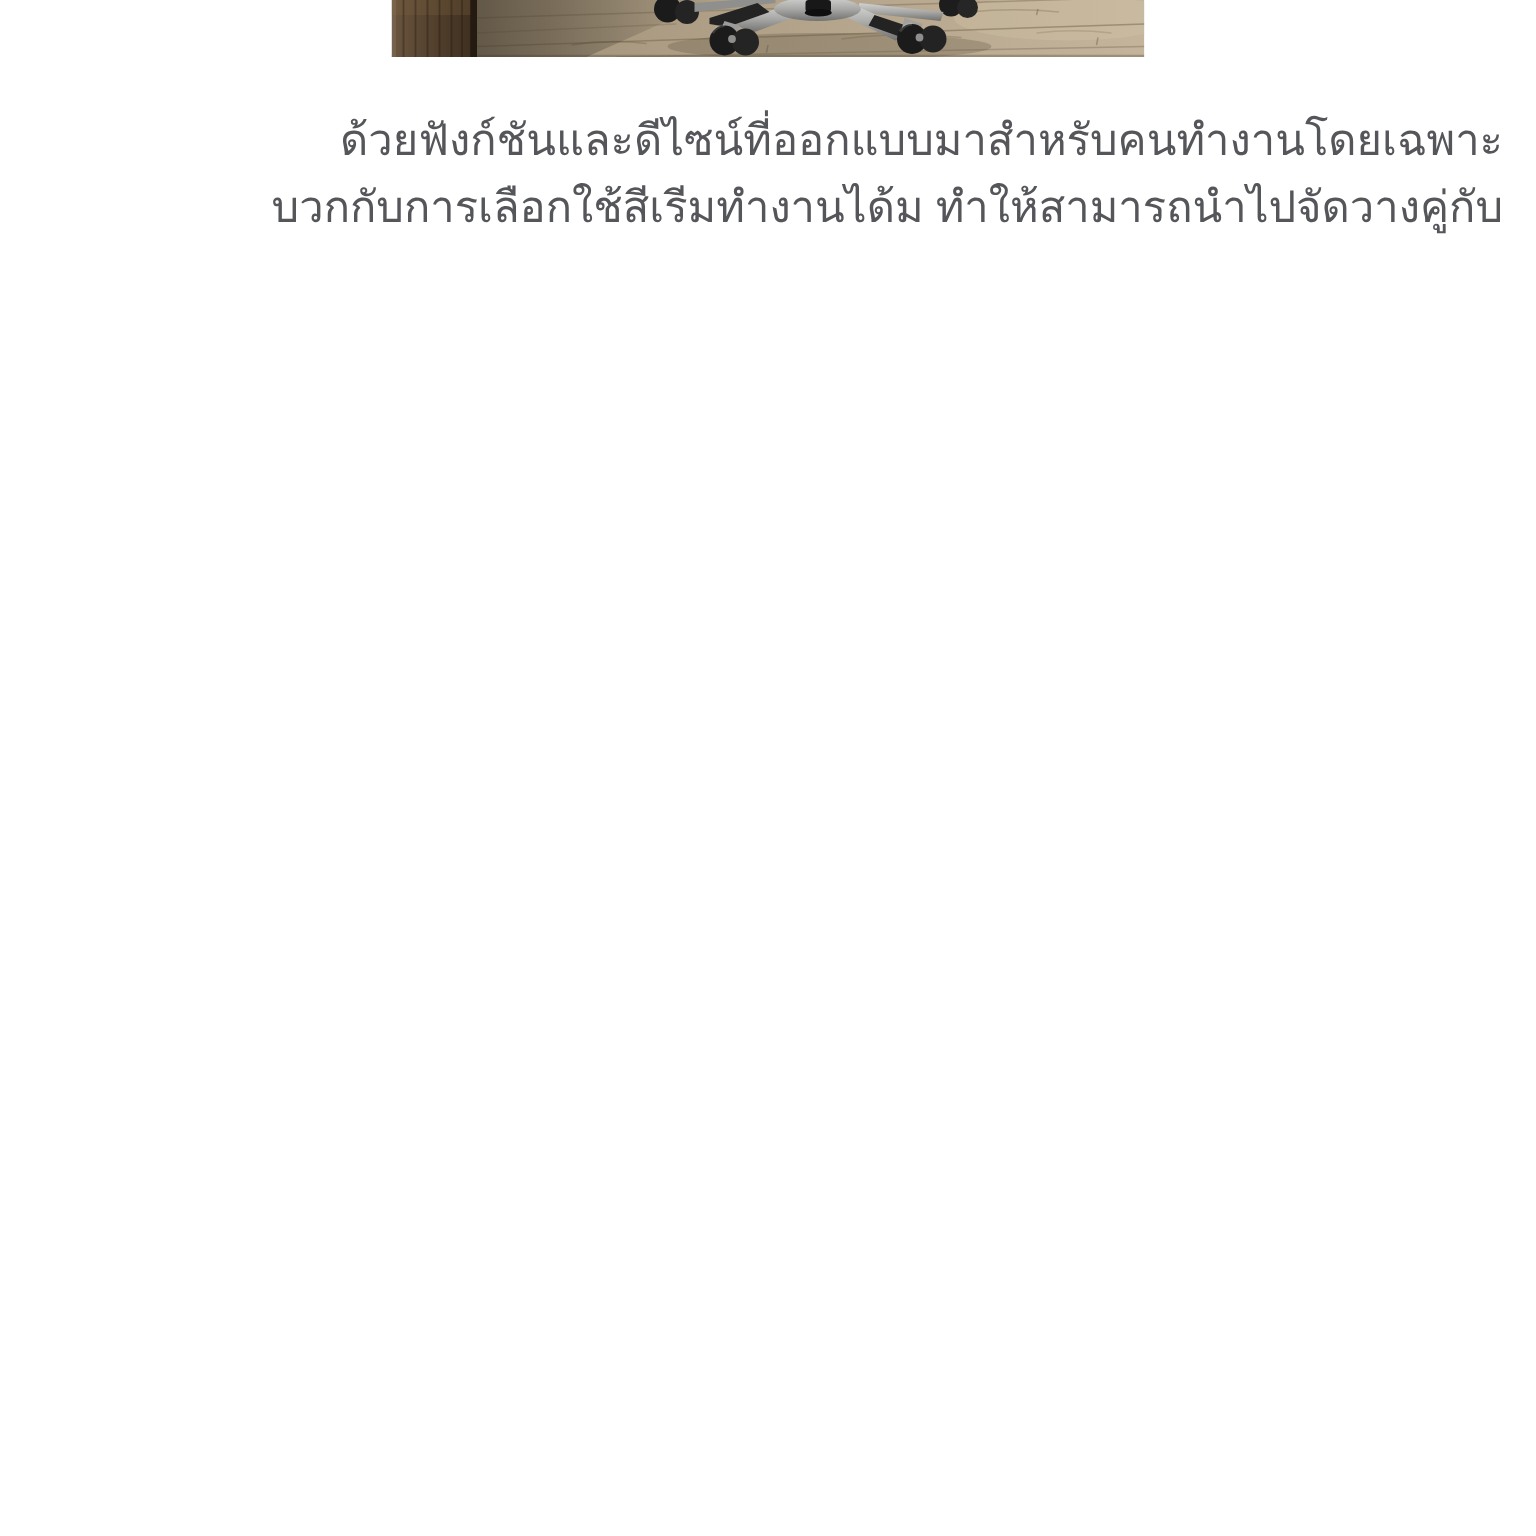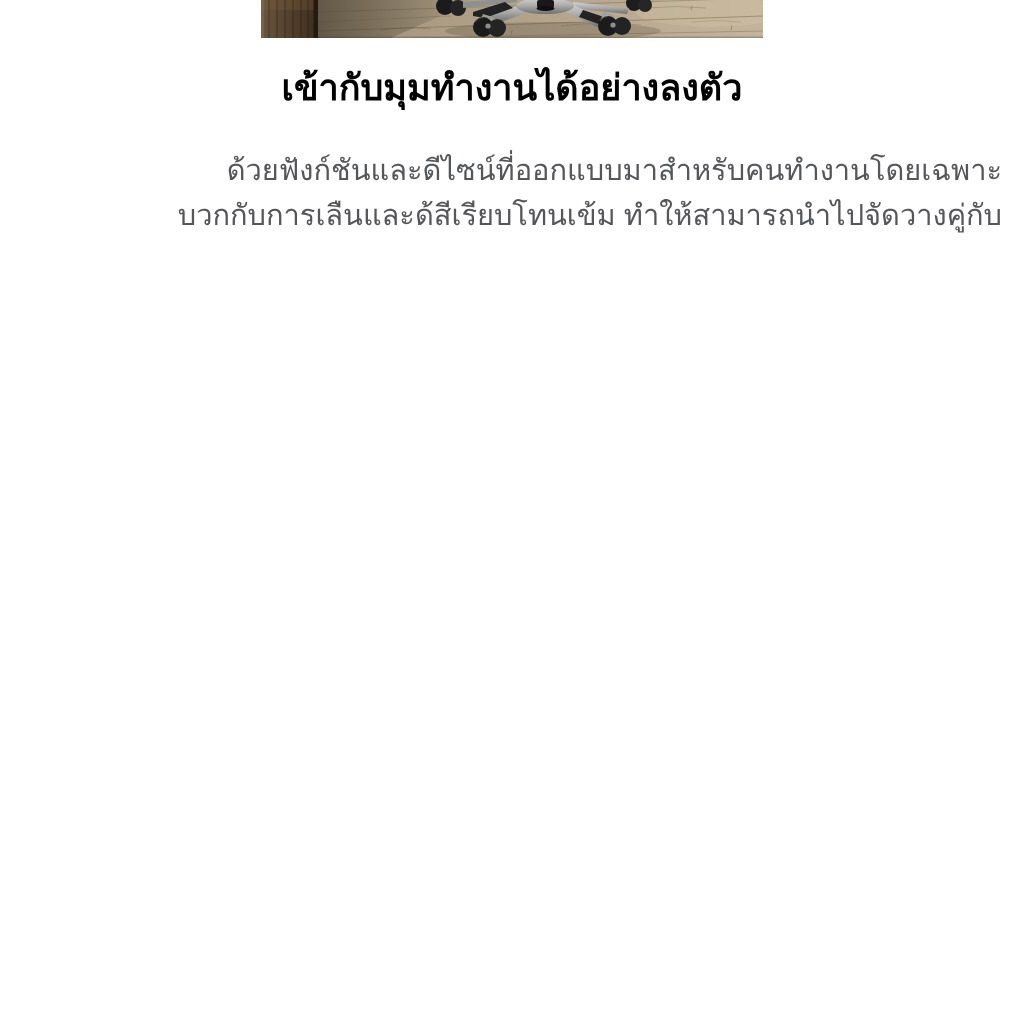--- a/index.html
+++ b/index.html
@@ -133,20 +133,19 @@
       <g>
         <rect x="0" y="0" width="57" height="38" fill="url(#panelG)"></rect>
         <rect x="0" y="0" width="57" height="10" fill="rgba(122,96,64,0.30)"></rect>
         <path d="M8,0 V38 M16,0 V38 M24,0 V38 M32,0 V38 M40,0 V38 M47,0 V38" stroke="rgba(28,20,12,0.35)" stroke-width="1.2" fill="none"></path>
         <rect x="0" y="0" width="3" height="38" fill="rgba(255,255,255,0.08)"></rect>
         <rect x="52.5" y="0" width="4.5" height="38" fill="#241a10"></rect>
       </g>
     </svg>
   </figure>
 
-  <h2 class="heading">เข้ากับมุมทำงานได้อย่างลงตัว</h2>
 
   <div class="paragraph">
     <div class="line">ด้วยฟังก์ชันและดีไซน์ที่ออกแบบมาสำหรับคนทำงานโดยเฉพาะ</div>
-    <div class="line">บวกกับการเลืนและด้สีเรียบโทนเข้ม ทำให้สามารถนำไปจัดวางคู่กับ</div>
+    <div class="line">บวกกับการเลือกใช้สีเรีมทำงานได้ม ทำให้สามารถนำไปจัดวางคู่กับ</div>
   </div>
 
 </div>
 
 </body></html>

